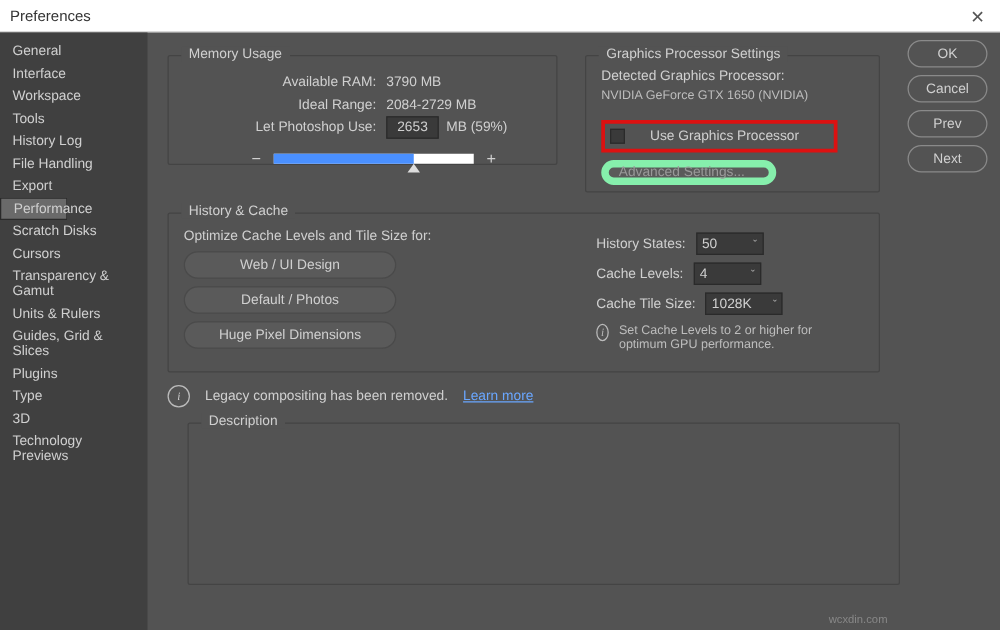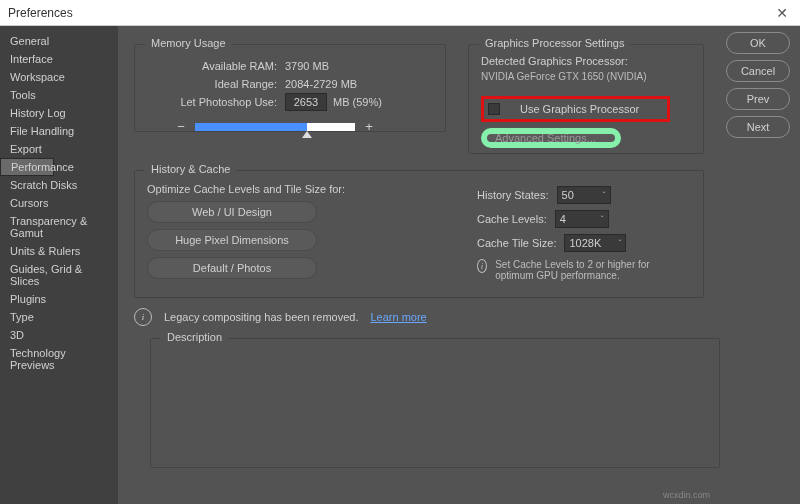--- a/index.html
+++ b/index.html
@@ -10,21 +10,21 @@
   .closex { font-size: 14px; color: #555; cursor: default; padding: 0 4px; }
   .body { flex: 1; display: flex; background: #535353; }
   .sidebar { width: 118px; background: #404040; display: flex; flex-direction: column; padding-top: 6px; }
   .sidebar .item { padding: 3px 10px; color: #d0d0d0; font-size: 11px; cursor: default; }
   .sidebar .item.sel { background: #6a6a6a; }
   .main { flex: 1; position: relative; }
   .rightcol { width: 84px; display: flex; flex-direction: column; align-items: center; padding-top: 6px; gap: 6px; }
   .rbtn { width: 64px; height: 22px; border: 1px solid #8a8a8a; background: #535353; color: #d0d0d0; border-radius: 11px; font-size: 11px; display: flex; align-items: center; justify-content: center; }
   .panel { position: absolute; border: 1px solid #444; border-radius: 2px; }
   .panel > .ptitle { position: absolute; top: -8px; left: 10px; background: #535353; padding: 0 6px; font-size: 11px; color: #d0d0d0; }
-  .p-mem { left: 16px; top: 18px; width: 312px; height: 88px; }
+  .p-mem { left: 16px; top: 18px; width: 312px; height: 88px; padding-left: 24px; }
   .p-gpu { left: 350px; top: 18px; width: 236px; height: 110px; }
   .p-hist{ left: 16px; top: 144px; width: 570px; height: 128px; }
   .p-desc{ left: 32px; top: 312px; width: 570px; height: 130px; }
   .memrow { display: flex; align-items: center; height: 18px; font-size: 11px; }
   .memlbl { width: 150px; text-align: right; padding-right: 8px; color: #d0d0d0; }
   .memval { color: #d0d0d0; }
   .numinput { width: 42px; height: 18px; background: #3a3a3a; border: 1px solid #2a2a2a; color: #d0d0d0; font-size: 11px; text-align: center; }
   .slider-wrap { display:flex; align-items:center; gap:8px; margin: 8px 0 0 40px; }
   .minus, .plus { color:#d0d0d0; font-size:13px; width:12px; text-align:center; }
   .slider { width: 160px; height: 8px; background:#fff; position:relative; }
@@ -116,22 +116,22 @@
           </div>
           <div class="advbtn">Advanced Settings...</div>
         </div>
       </div>
 
       <div class="panel p-hist">
         <div class="ptitle">History &amp; Cache</div>
         <div class="hist-inner">
           <div>Optimize Cache Levels and Tile Size for:</div>
           <div class="optbtn">Web / UI Design</div>
+          <div class="optbtn">Default / Photos</div>
           <div class="optbtn">Huge Pixel Dimensions</div>
-          <div class="optbtn">Default / Photos</div>
         </div>
         <div class="hist-right">
           <div class="hrow">
             <span>History States:</span>
             <div class="sel">
                 <span>50</span>
                 <span class="chev">ˇ</span>
               </div>
           </div>
           <div class="hrow">

